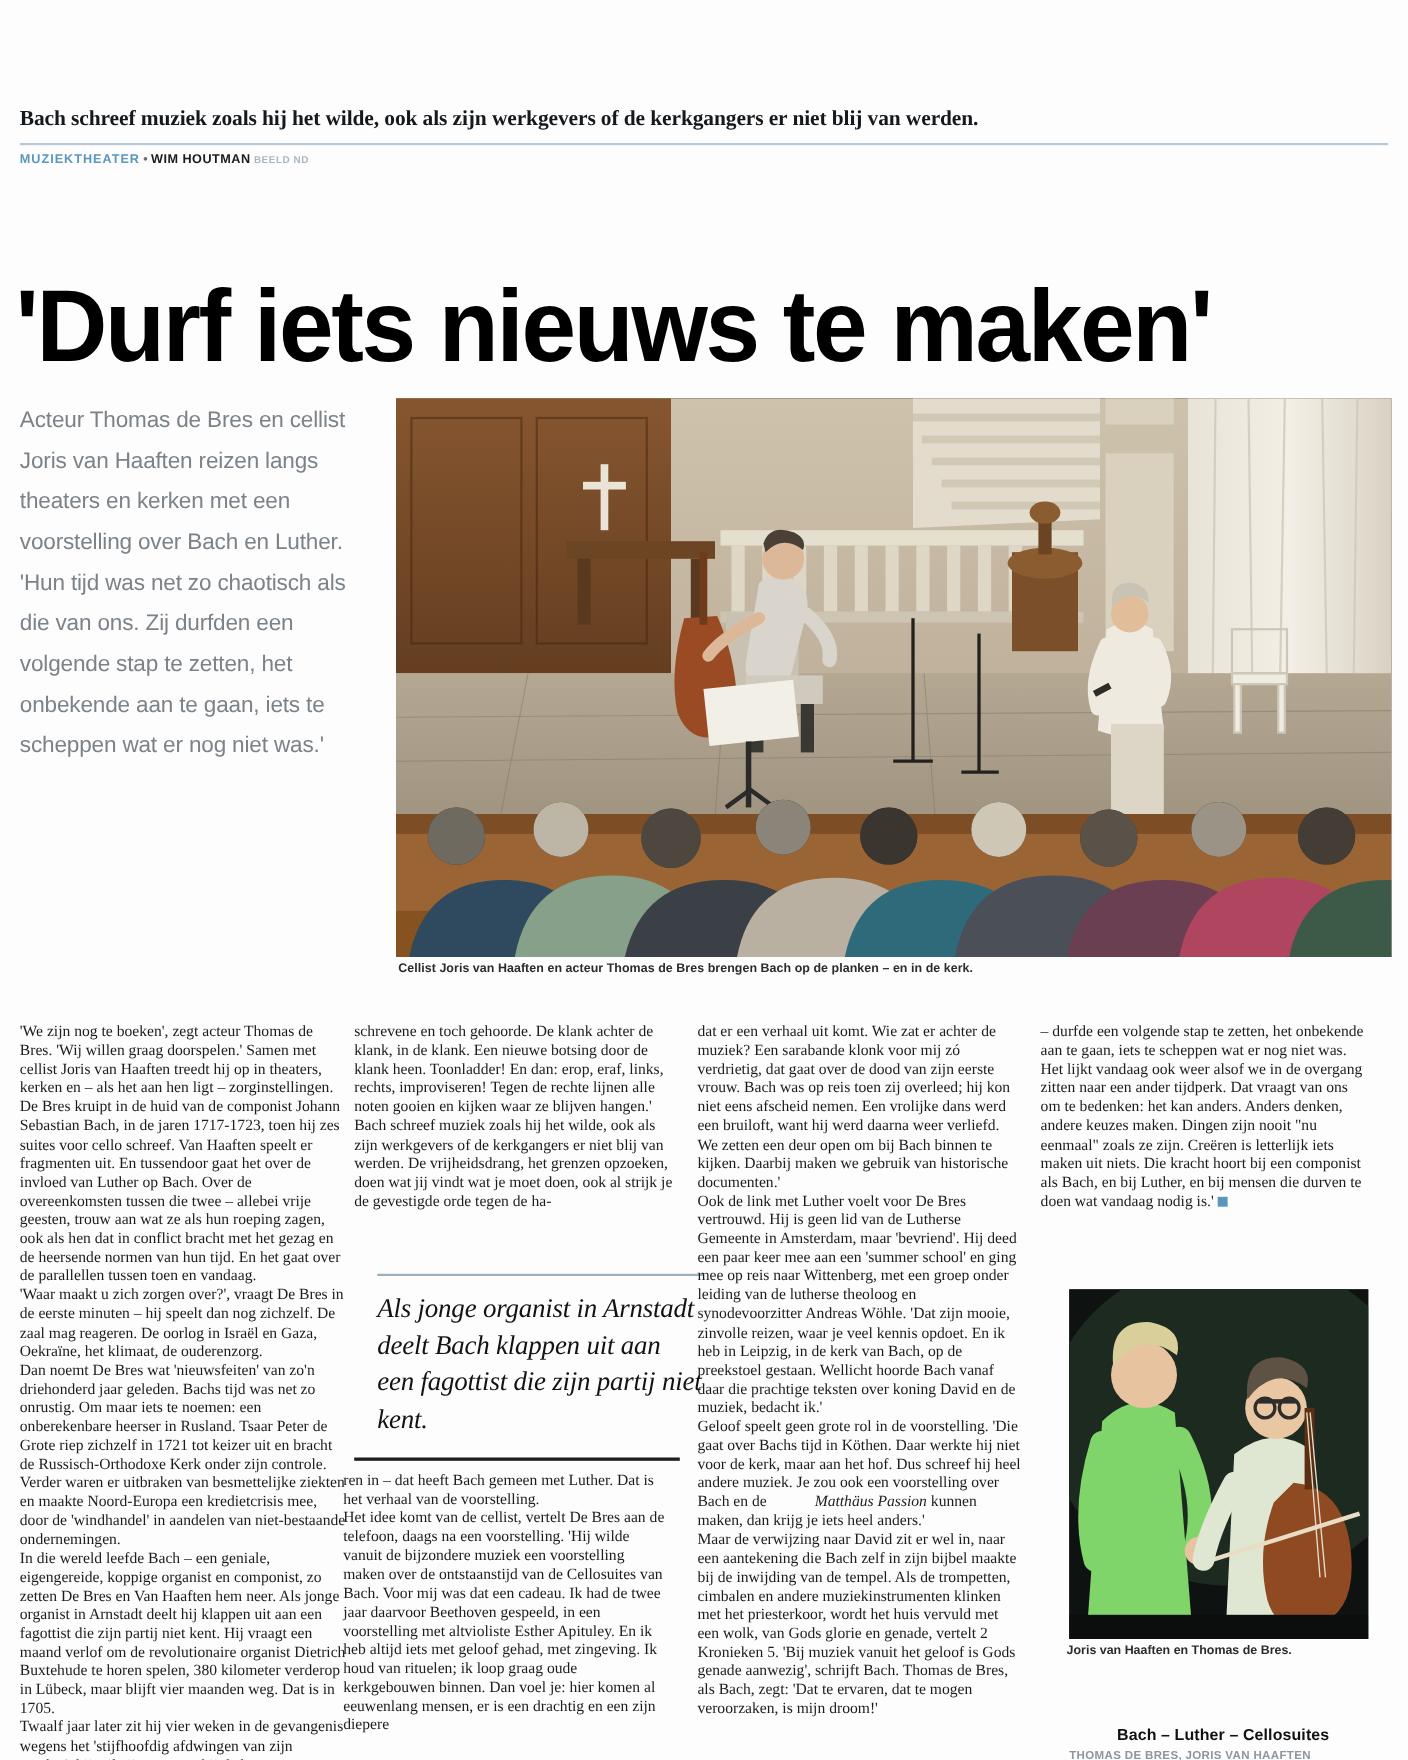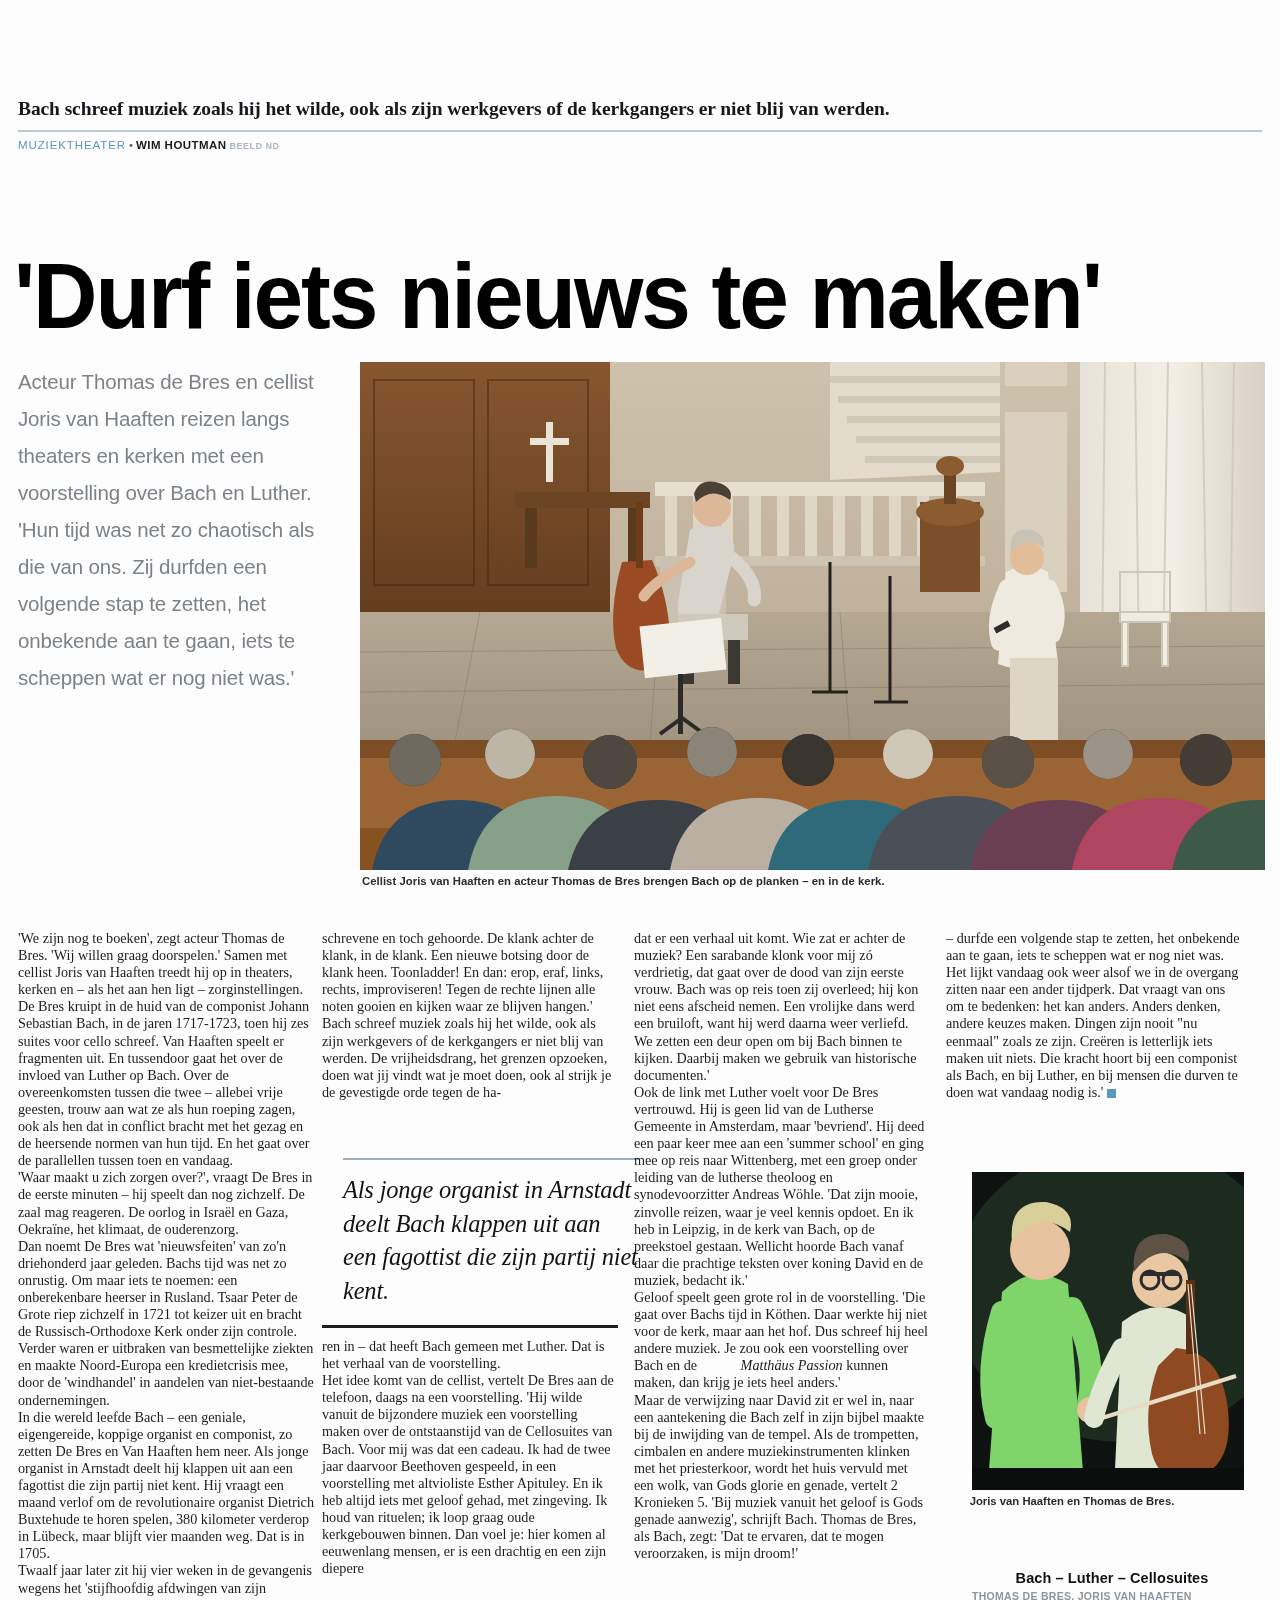--- a/index.html
+++ b/index.html
@@ -44,21 +44,21 @@
   
   .byline {
     position: absolute;
     left: 18px; top: 138px;
     font-size: 11.5px;
     white-space: nowrap;
     line-height: 14px;
   }
   .byline .section {
     color: #5b96bd;
-    font-weight: 400;
+    font-weight: 700;
     letter-spacing: 0.9px;
     font-size: 11.5px;
   }
   .byline .dot {
     color: #6d6d6d;
     margin: 0 3px;
     font-weight: 700;
   }
   .byline .author {
     color: #1b1b1b;
@@ -164,21 +164,21 @@
   }
   .pq-rule-bottom {
     position: absolute;
     left: 322px; top: 1325px;
     width: 296px; height: 3px;
     background: #1d1d1d;
   }
 
   .col-2-lower {
     position: absolute;
-    left: 322px; top: 1338px; width: 296px;
+    left: 312px; top: 1338px; width: 296px;
   }
 
   
   .photo-sec {
     position: absolute;
     left: 972px; top: 1172px;
     width: 272px; height: 318px;
     overflow: hidden;
     background: #121410;
   }

